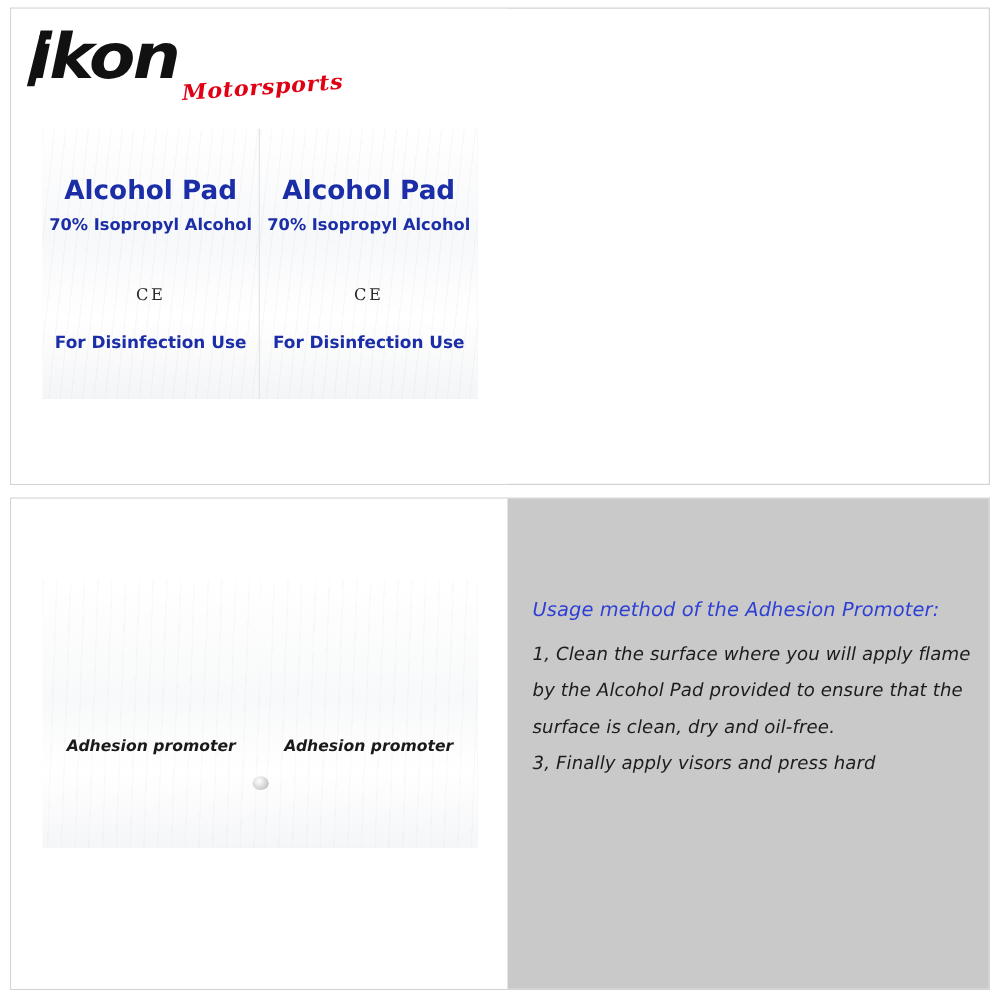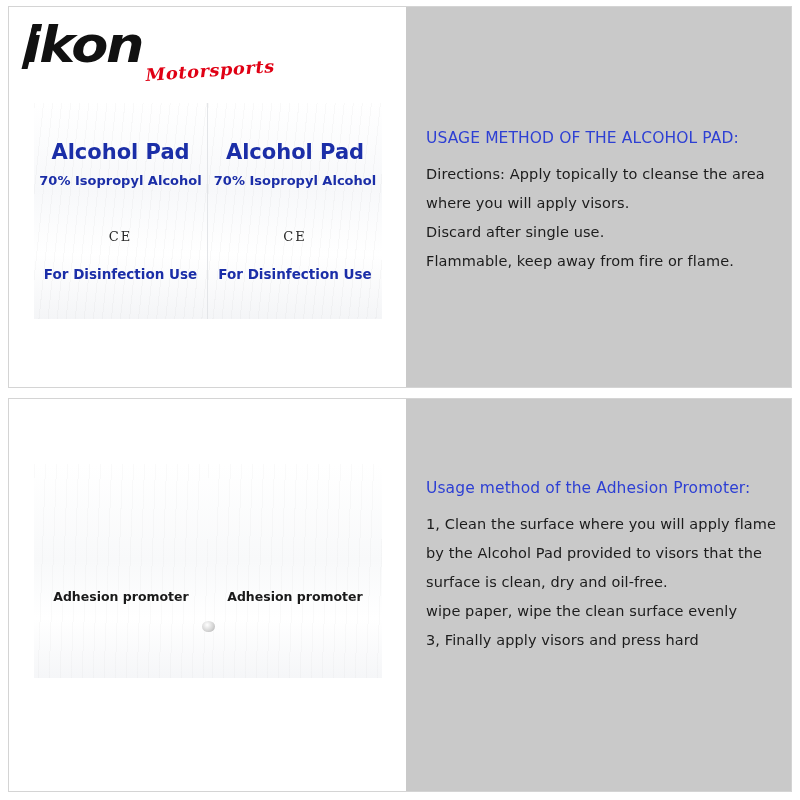--- a/index.html
+++ b/index.html
@@ -32,20 +32,21 @@
     display: flex;
     flex-direction: row;
   }
   #panel-top {
     top: 6px;
     height: 382px;
   }
   #panel-bottom {
     top: 398px;
     height: 394px;
+    font-style: italic;
   }
 
   .panel-left {
     position: relative;
     width: 397px;
     background: #ffffff;
     flex: 0 0 397px;
   }
   .panel-right {
     position: relative;
@@ -262,29 +263,20 @@
         <div class="pad right">
           <div class="pad-title">Alcohol Pad</div>
           <div class="pad-sub">70% Isopropyl Alcohol</div>
           <div class="pad-ce">CE</div>
           <div class="pad-foot">For Disinfection Use</div>
         </div>
       </div>
 
     </div>
 
-    <div class="panel-right">
-      <div class="text-block" id="text-top">
-        <div class="heading">USAGE METHOD OF THE ALCOHOL PAD:</div>
-        <p class="body-line">Directions: Apply topically to cleanse the area</p>
-        <p class="body-line">where you will apply visors.</p>
-        <p class="body-line">Discard after single use.</p>
-        <p class="body-line">Flammable, keep away from fire or flame.</p>
-      </div>
-    </div>
 
   </div>
 
   <div class="panel" id="panel-bottom">
 
     <div class="panel-left">
       <div class="photo-promoter">
         <div class="promo-half left">
           <div class="promo-label">Adhesion promoter</div>
         </div>
@@ -292,22 +284,21 @@
           <div class="promo-label">Adhesion promoter</div>
         </div>
         <div class="promo-dot"></div>
       </div>
     </div>
 
     <div class="panel-right">
       <div class="text-block" id="text-bottom">
         <div class="heading">Usage method of the Adhesion Promoter:</div>
         <p class="body-line">1, Clean the surface where you will apply flame</p>
-        <p class="body-line">by the  Alcohol  Pad  provided to visors that the</p>
+        <p class="body-line">by the  Alcohol  Pad  provided to ensure that the</p>
         <p class="body-line">surface is clean, dry and oil-free.</p>
-        <p class="body-line">wipe paper, wipe the clean surface evenly</p>
         <p class="body-line">3, Finally apply visors and press hard</p>
       </div>
     </div>
 
   </div>
 
 </div>
 
 </body></html>

